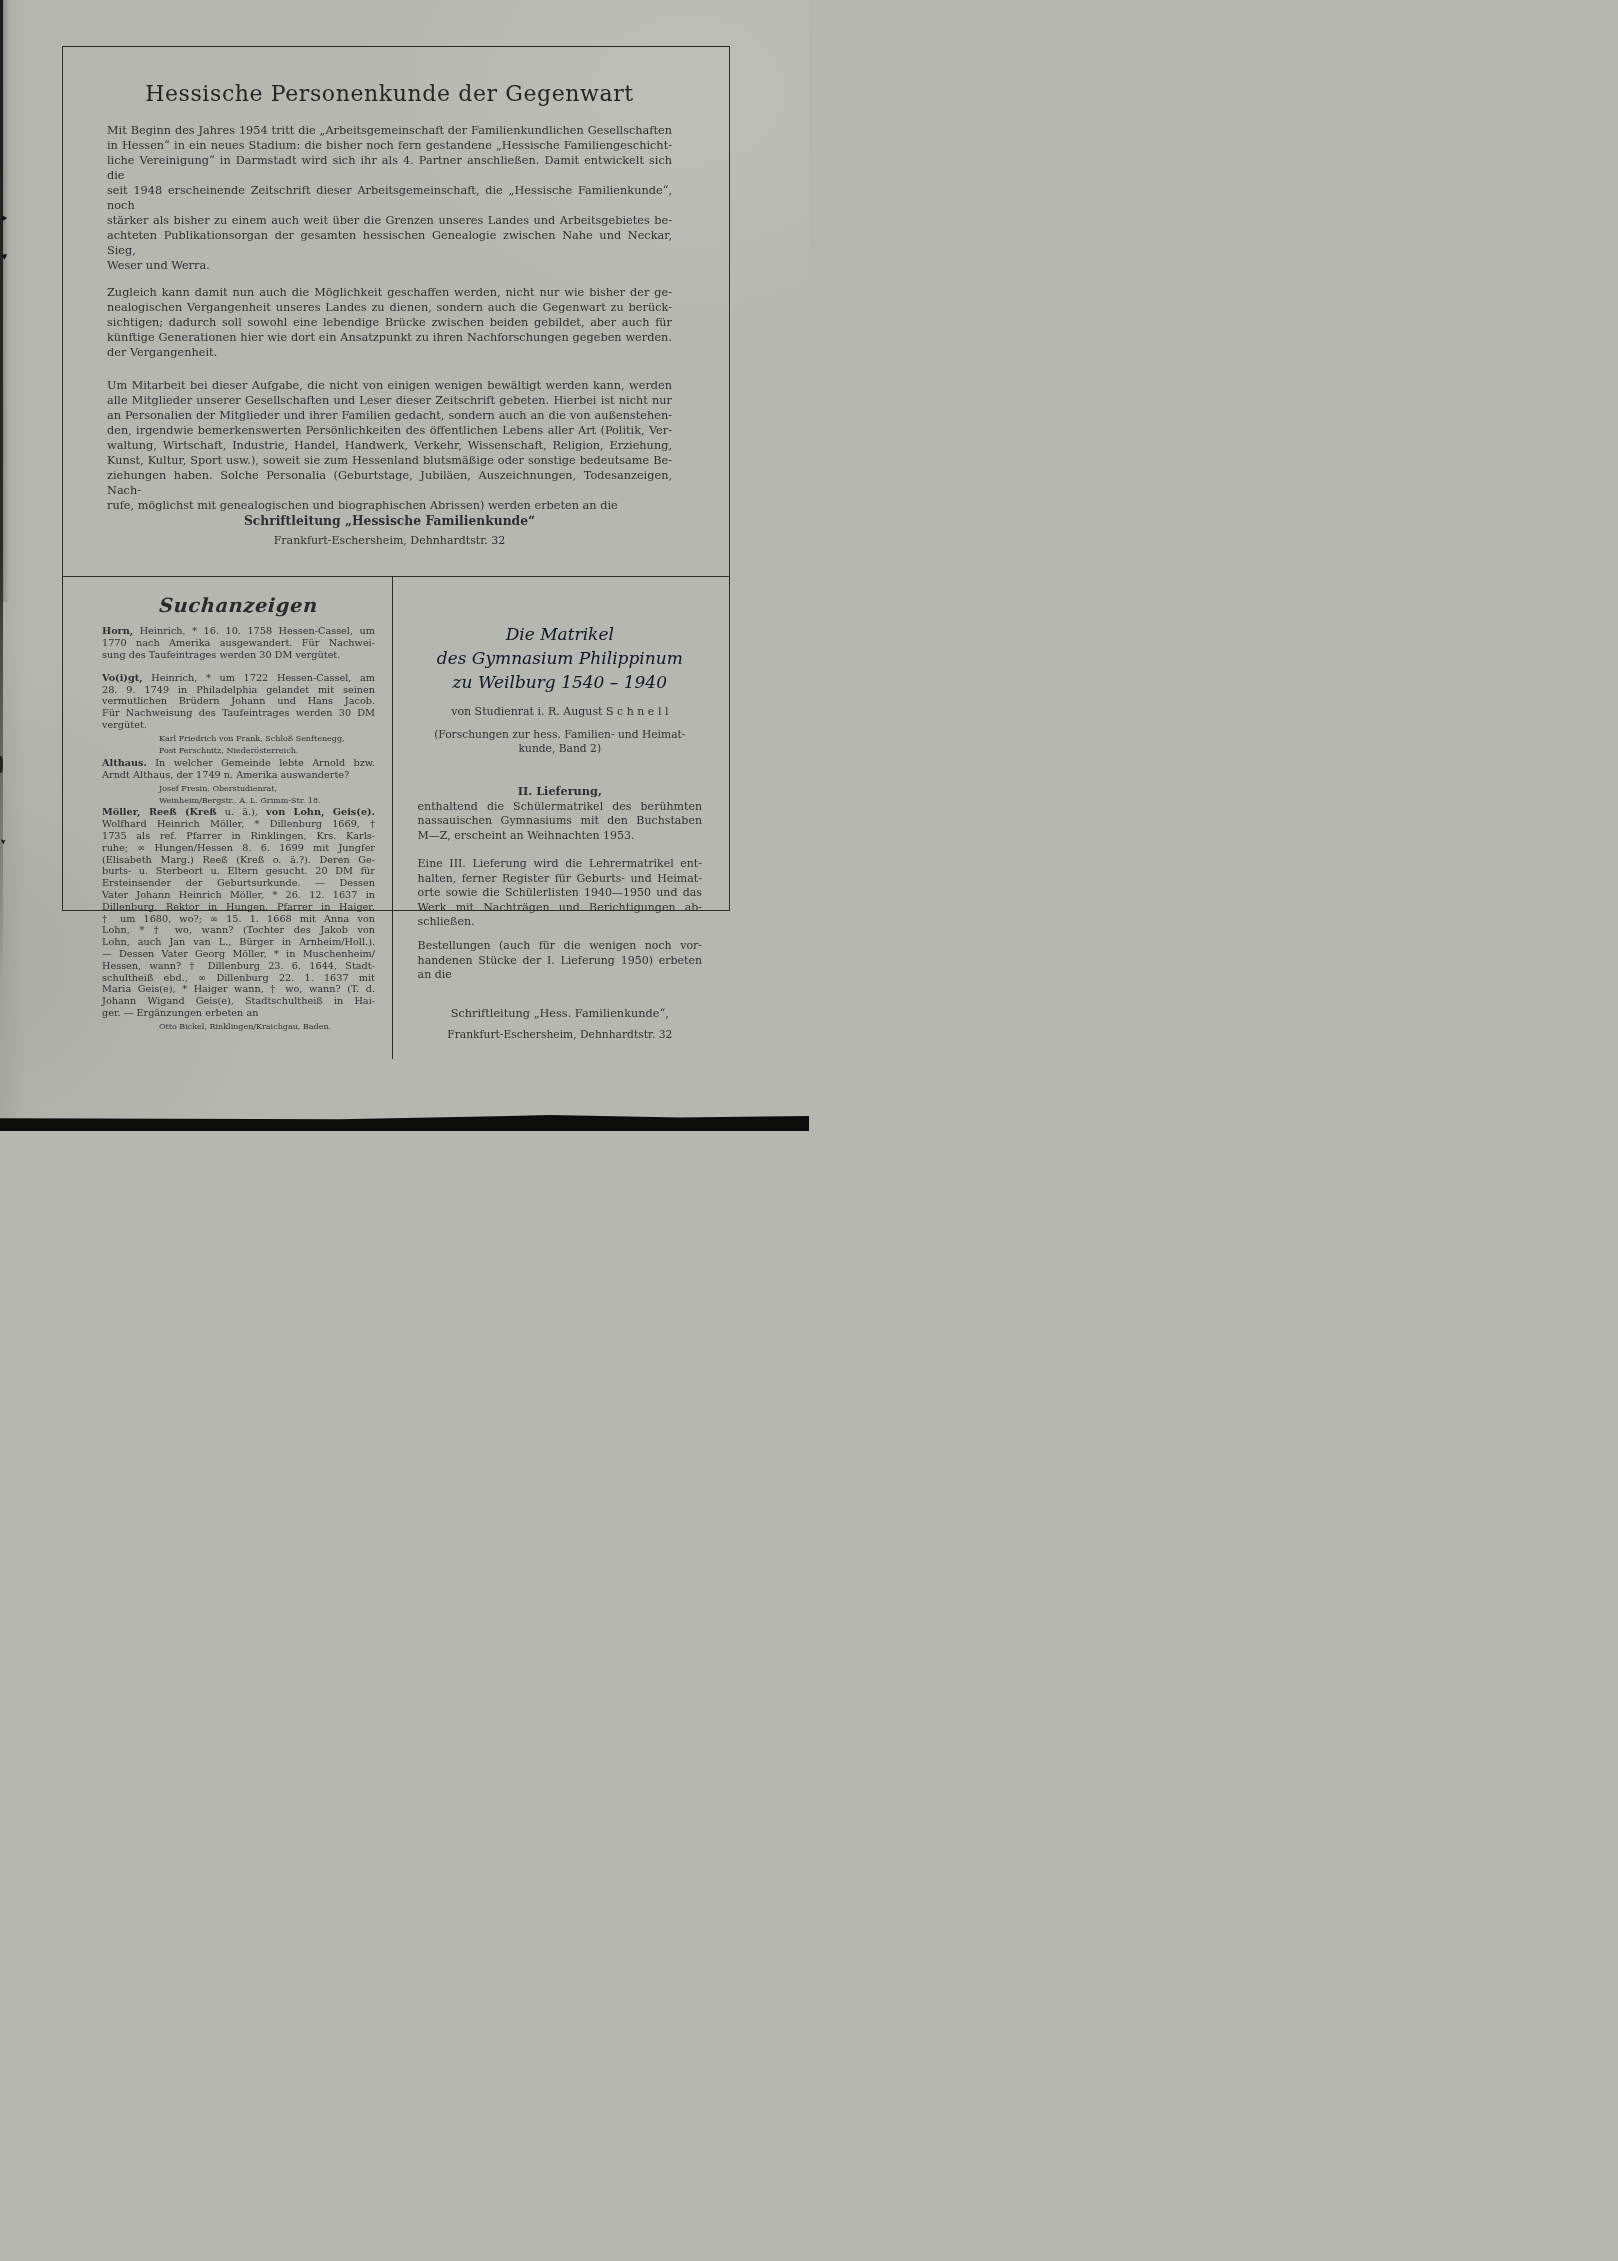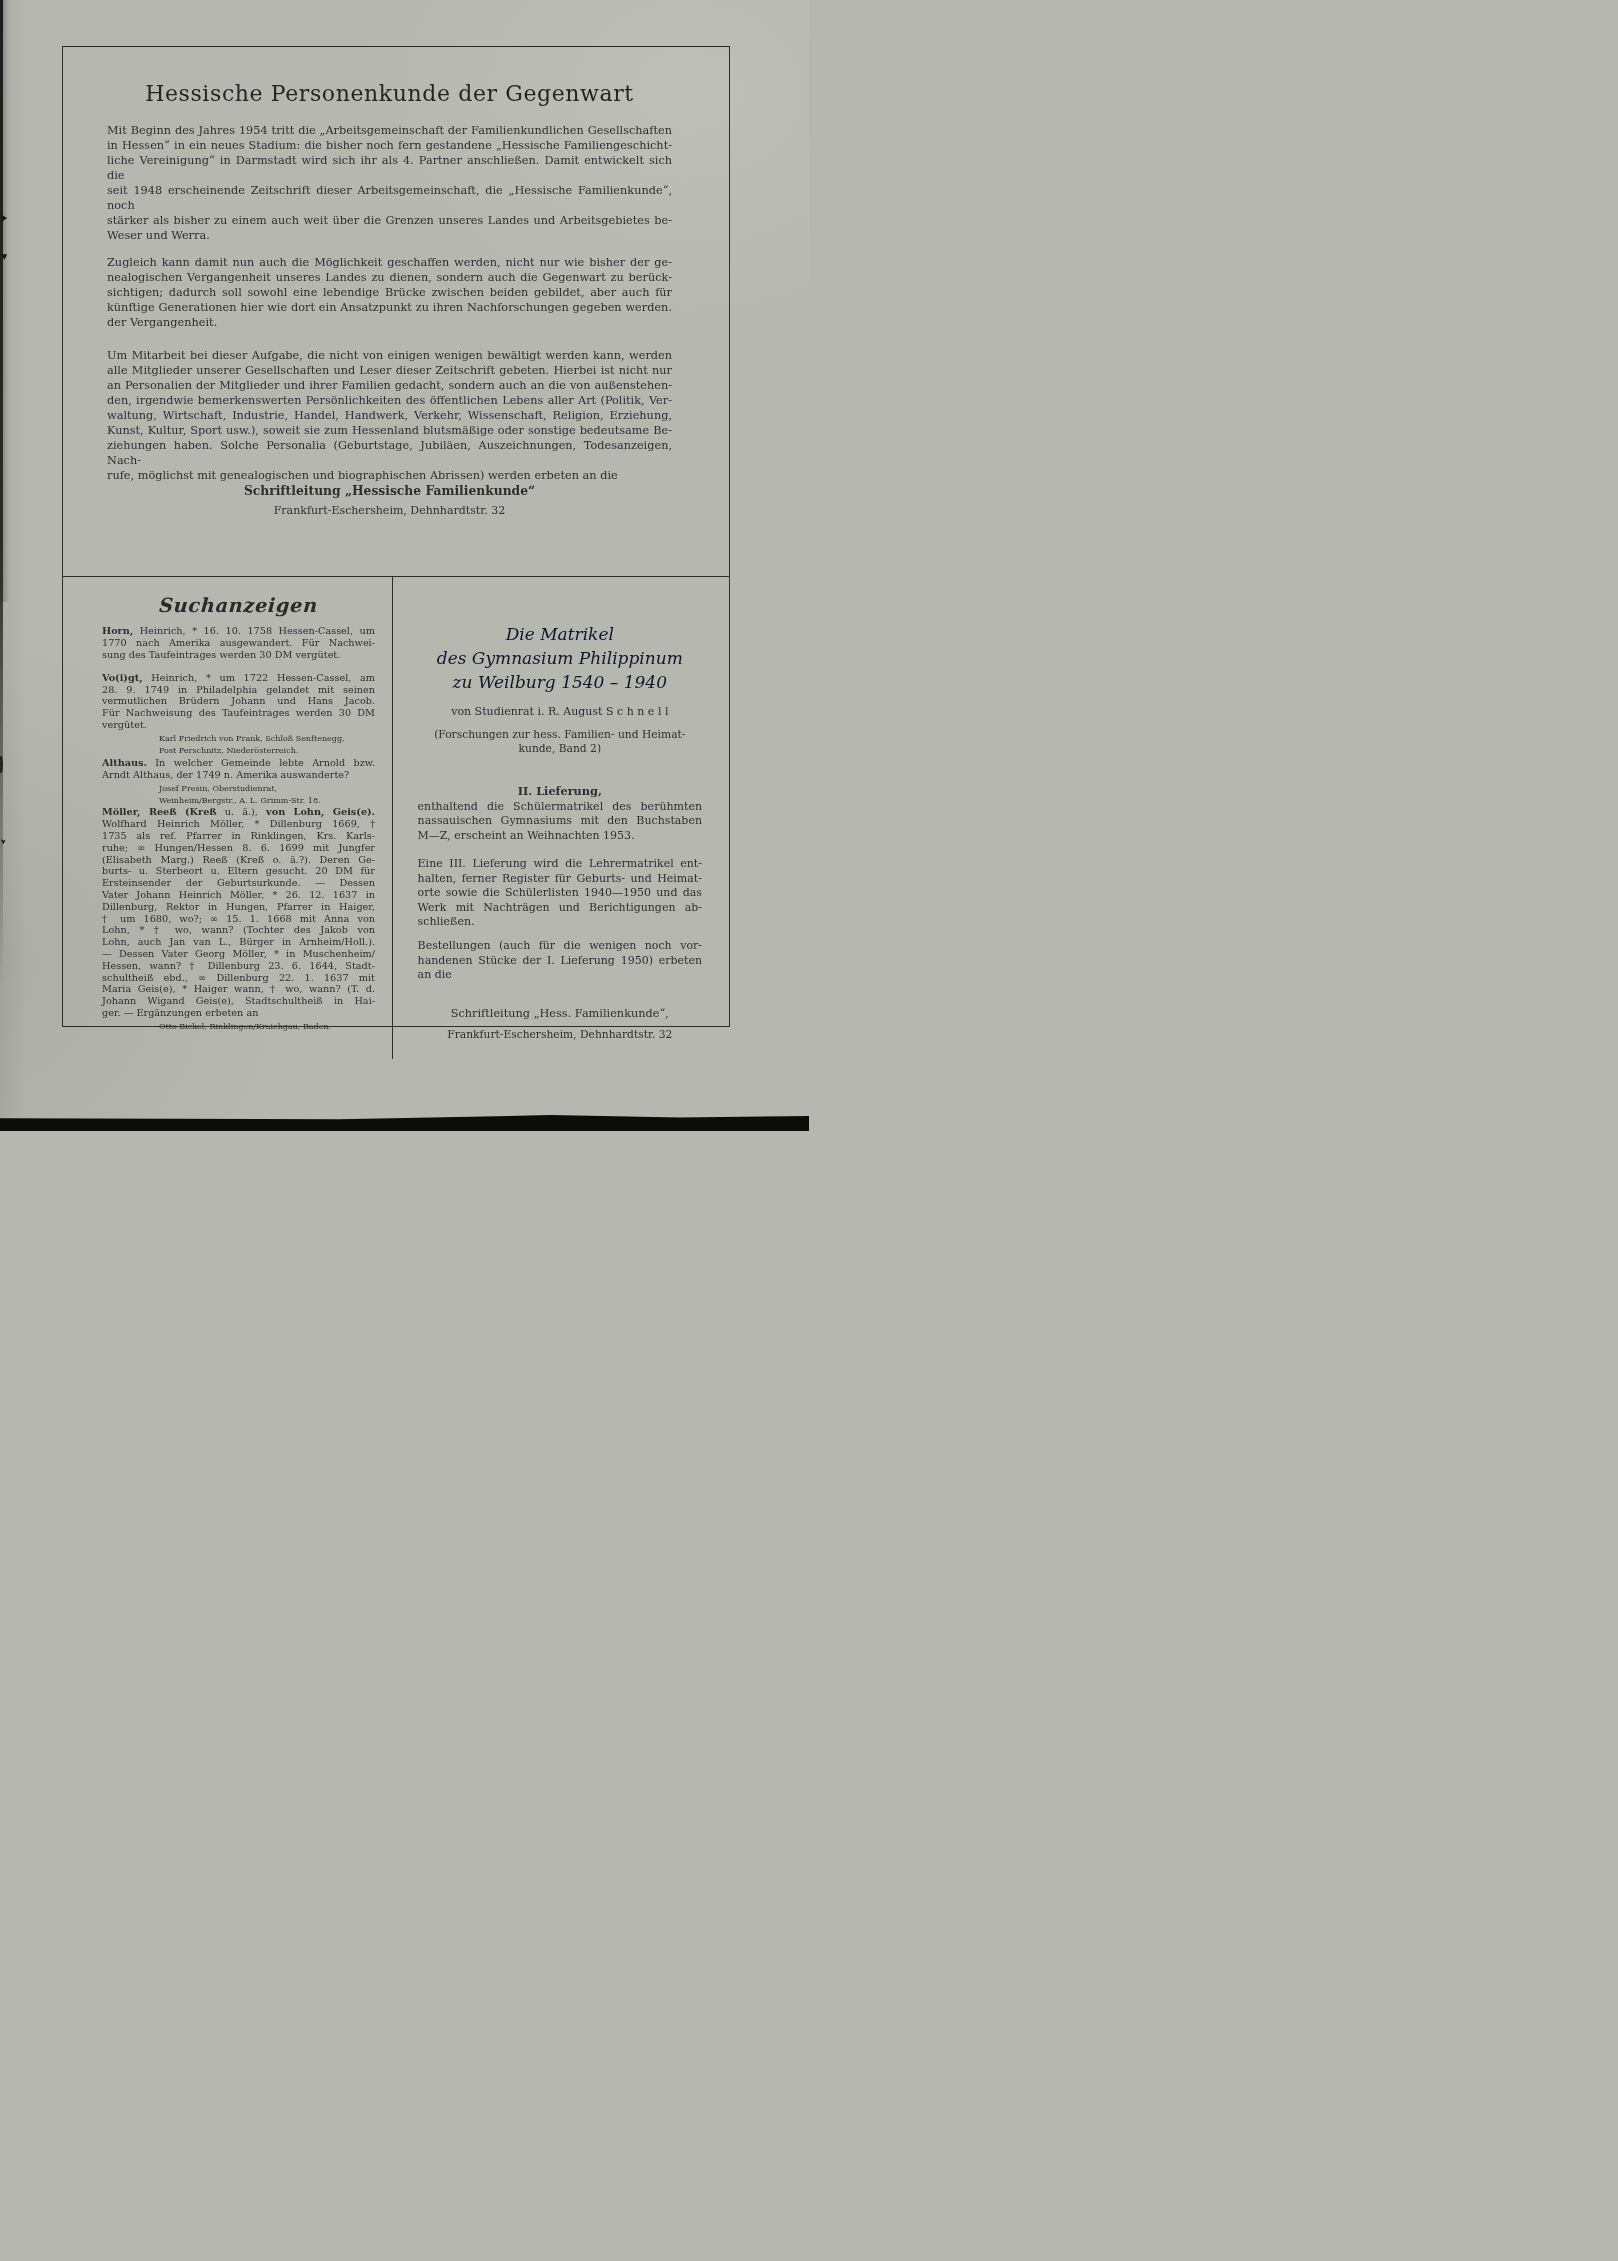--- a/index.html
+++ b/index.html
@@ -23,21 +23,21 @@
     background:linear-gradient(90deg, rgba(30,30,28,0.35), rgba(30,30,28,0) 100%);}
   .mark{position:absolute;background:#141412;}
   .mark-a{left:1.3px;top:215px;width:5.8px;height:6.5px;clip-path:polygon(0 0,100% 45%,15% 100%);}
   .mark-b{left:1.3px;top:254px;width:5.8px;height:5.8px;clip-path:polygon(0 15%,100% 0,55% 100%);}
   .mark-c{left:0;top:756px;width:2.6px;height:17px;border-radius:0 60% 60% 0/0 50% 50% 0;opacity:.8;}
   .mark-d{left:0.6px;top:839px;width:5.2px;height:5.2px;clip-path:polygon(0 0,50% 100%,100% 10%,60% 35%);}
   .bottom-strip{position:absolute;left:0;bottom:0;width:809px;height:19.4px;background:#0c0c0a;
     clip-path:polygon(0 34%,42% 40%,68% 18%,84% 30%,100% 22%,100% 100%,0 100%);}
   
   .frame{
-    position:absolute;left:62px;top:46px;width:668px;height:981px;
+    position:absolute;left:62px;top:46px;width:668px;height:865px;
     border-top:1.9px solid #262624;border-bottom:1.3px solid #2c2c2a;
     border-left:1.3px solid #2c2c2a;border-right:1.3px solid #2c2c2a;
     box-sizing:border-box;
   }
   .top-section{height:496px;border-bottom:1.6px solid #2a2a28;box-sizing:border-box;padding:0 57px 0 44px;}
   .page-title{text-align:center;margin-top:34px;font-size:22px;letter-spacing:0.6px;color:#252527;}
   .intro{font-size:11.3px;line-height:15px;}
   .p1{margin-top:17px;}
   .p2{margin-top:12.3px;}
   .p3{margin-top:18px;}
@@ -89,20 +89,21 @@
 <div class="frame">
 
   <div class="top-section">
     <div class="page-title">Hessische Personenkunde der Gegenwart</div>
     <div class="intro just p1">
         <div>Mit Beginn des Jahres 1954 tritt die „Arbeitsgemeinschaft der Familienkundlichen Gesellschaften</div>
         <div>in Hessen“ in ein neues Stadium: die bisher noch fern gestandene „Hessische Familiengeschicht-</div>
         <div>liche Vereinigung“ in Darmstadt wird sich ihr als 4. Partner anschließen. Damit entwickelt sich die</div>
         <div>seit 1948 erscheinende Zeitschrift dieser Arbeitsgemeinschaft, die „Hessische Familienkunde“, noch</div>
         <div>stärker als bisher zu einem auch weit über die Grenzen unseres Landes und Arbeitsgebietes be-</div>
+        <div>achteten Publikationsorgan der gesamten hessischen Genealogie zwischen Nahe und Neckar, Sieg,</div>
         <div>Weser und Werra.</div>
       </div>
     <div class="intro just p2">
         <div>Zugleich kann damit nun auch die Möglichkeit geschaffen werden, nicht nur wie bisher der ge-</div>
         <div>nealogischen Vergangenheit unseres Landes zu dienen, sondern auch die Gegenwart zu berück-</div>
         <div>sichtigen; dadurch soll sowohl eine lebendige Brücke zwischen beiden gebildet, aber auch für</div>
         <div>künftige Generationen hier wie dort ein Ansatzpunkt zu ihren Nachforschungen gegeben werden.</div>
         <div>der Vergangenheit.</div>
       </div>
     <div class="intro just p3">

